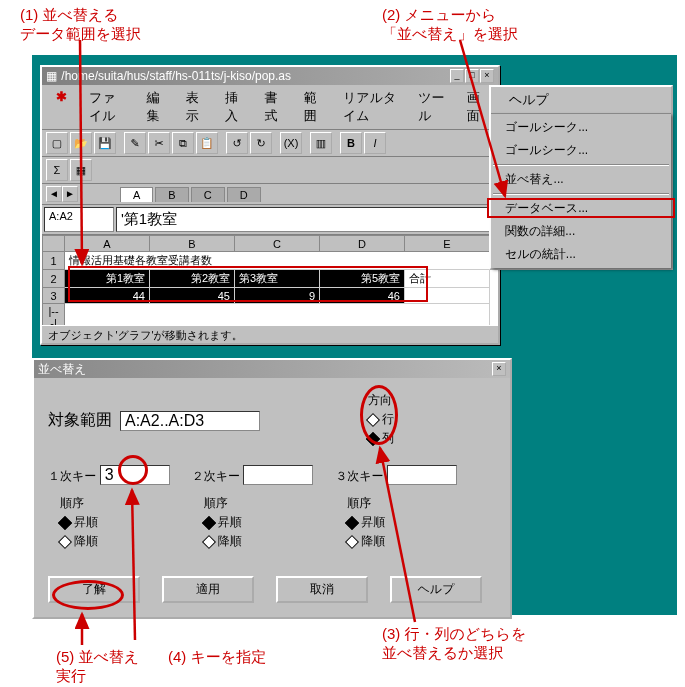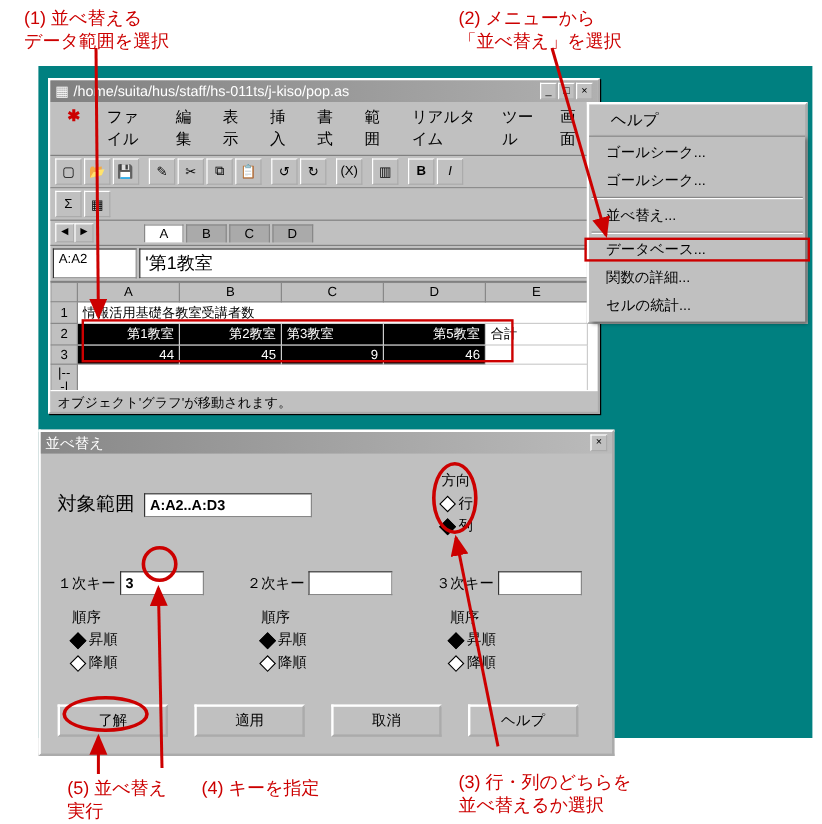--- a/index.html
+++ b/index.html
@@ -199,28 +199,27 @@
       display: flex;
       align-items: center;
       gap: 8px;
       margin-bottom: 12px;
     }
     .field-label { font-size: 16px; }
     .field-input {
       background: #fff;
       border: 1px inset #888;
       padding: 2px 4px;
-      font-size: 12px;
+      font-size: 16px;
       height: 20px;
-      font-weight: bold;
     }
     .key-groups {
       display: flex;
-      gap: 36px;
-      margin-top: 27px;
+      gap: 22px;
+      margin-top: 16px;
     }
     .key-group { font-size: 12px; }
     .key-group .field-input { width: 70px; }
     .order-group { margin-top: 10px; padding-left: 12px;}
     .radio-row { display: flex; align-items: center; gap: 4px; margin: 2px 0;}
     .radio { width:10px; height:10px; border:1px solid #000; background:#fff; transform: rotate(45deg);}
     .radio.checked { background:#000;}
     .btn-row {
       display:flex;
       gap: 22px;
@@ -259,21 +258,21 @@
 <body>
 
 <div class="annotation" style="top:6px; left:20px;">
   <div>(1) 並べ替える</div>
   <div>データ範囲を選択</div>
 </div>
 <div class="annotation" style="top:6px; left:382px;">
   <div>(2) メニューから</div>
   <div>「並べ替え」を選択</div>
 </div>
-<div class="annotation" style="top:625px; left:382px;margin-top:18px;">
+<div class="annotation" style="top:625px; left:382px;">
   <div>(3) 行・列のどちらを</div>
   <div>並べ替えるか選択</div>
 </div>
 <div class="annotation" style="top:648px; left:168px;">(4) キーを指定</div>
 <div class="annotation" style="top:648px; left:56px;">
   <div>(5) 並べ替え</div>
   <div>実行</div>
 </div>
 
 <div class="desktop">

